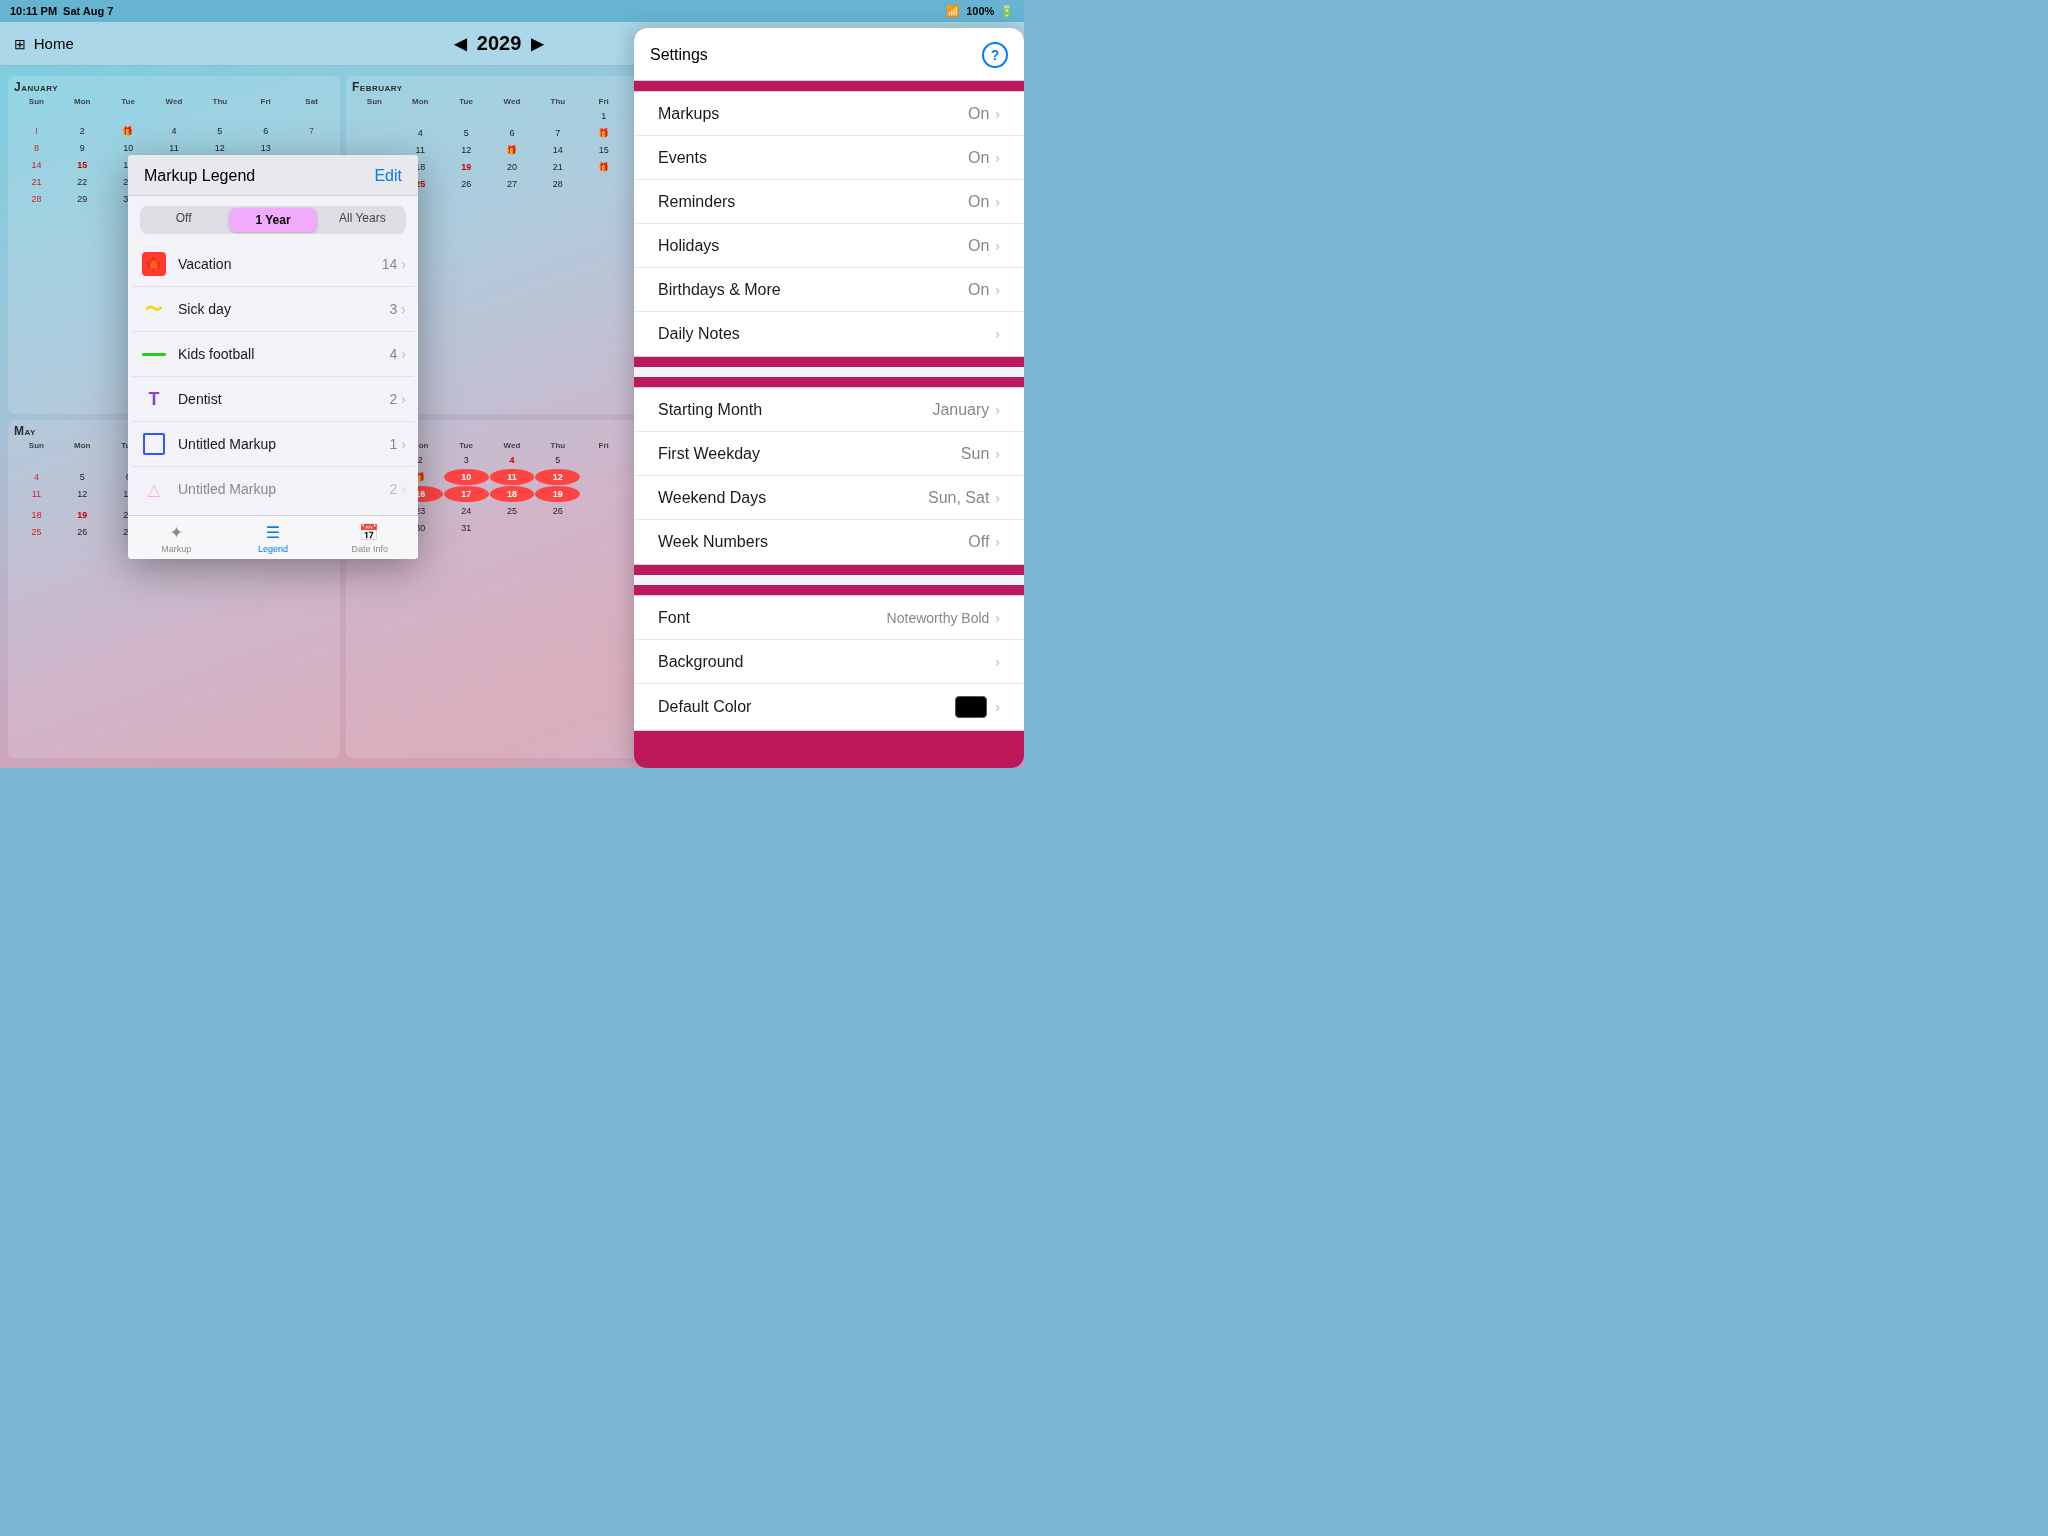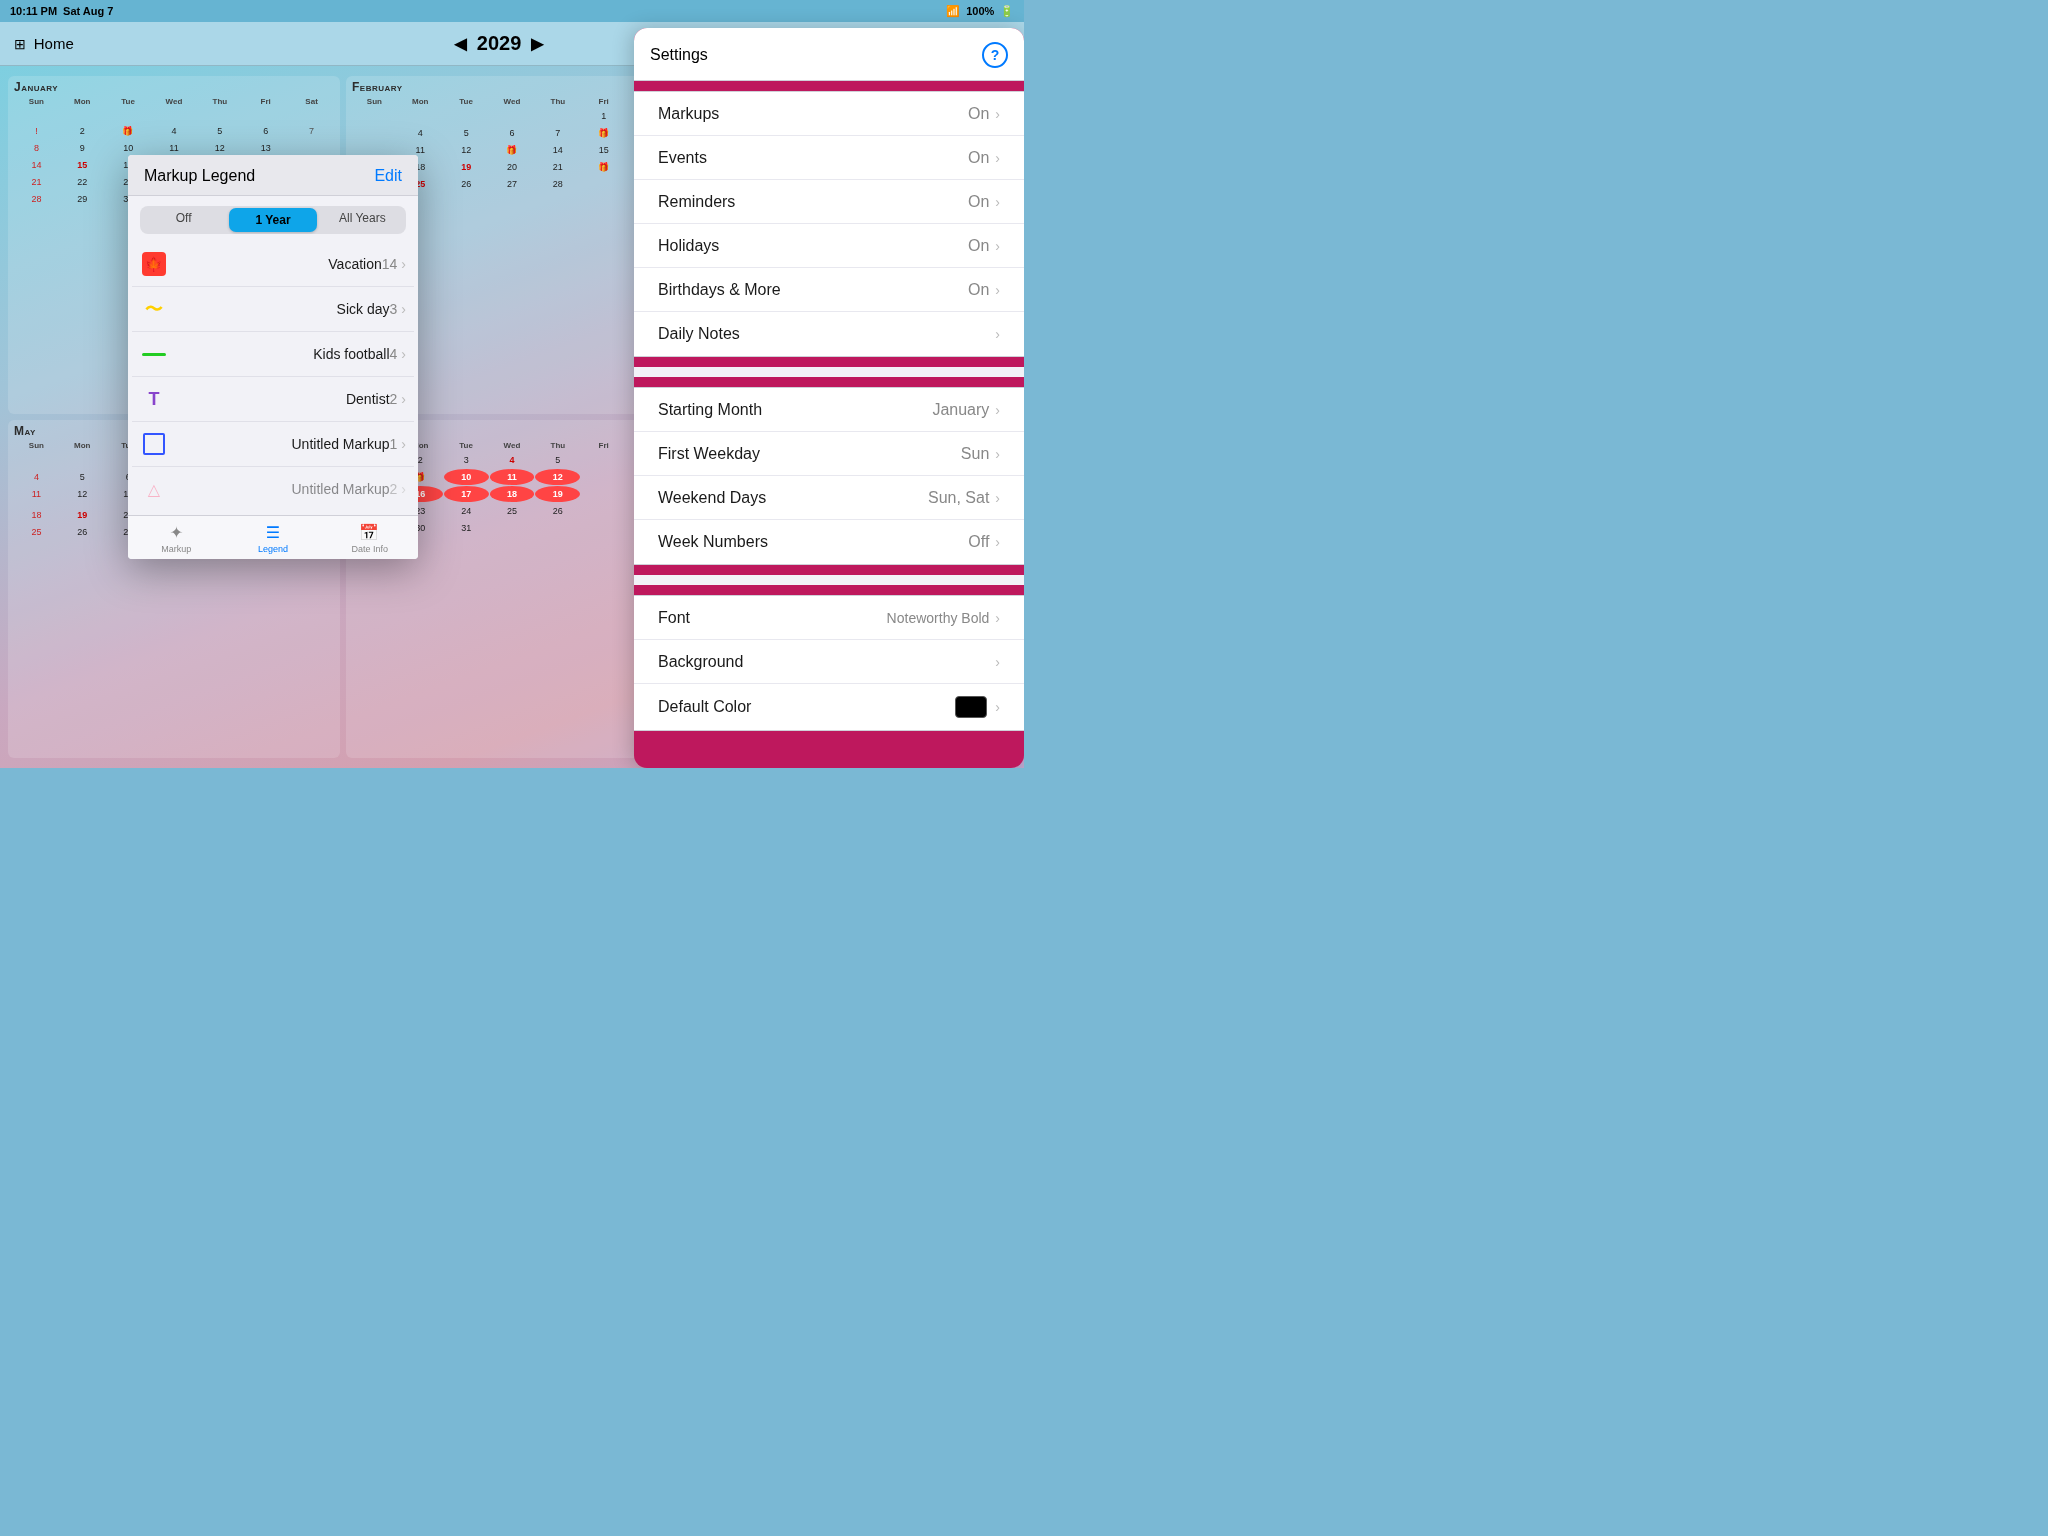--- a/index.html
+++ b/index.html
@@ -134,21 +134,21 @@
     .seg-btn {
       flex: 1;
       text-align: center;
       padding: 5px 0;
       font-size: 12px;
       font-weight: 500;
       color: #444;
       cursor: pointer;
     }
     .seg-btn.active {
-      background: #0ea5e9;
+      background: #f0abfc;
       border-radius: 7px;
       margin: 2px;
       box-shadow: 0 1px 3px rgba(0,0,0,0.2);
       color: #000;
       font-weight: 600;
     }
 
     #legend-list { padding: 0 4px 4px; }
     .legend-item {
       display: flex;
@@ -160,21 +160,21 @@
     .legend-item:last-child { border-bottom: none; }
     .legend-icon {
       width: 28px;
       height: 28px;
       display: flex;
       align-items: center;
       justify-content: center;
       margin-right: 10px;
       flex-shrink: 0;
     }
-    .legend-name { flex: 1; font-size: 14px; color: #1a1a1a; text-align: right; }
+    .legend-name { flex: 1; font-size: 14px; color: #1a1a1a; }
     .legend-count { font-size: 14px; color: #888; margin-right: 4px; }
     .legend-chevron { color: #bbb; font-size: 14px; }
 
     
     .icon-vacation {
       background: #ff3b30;
       width: 24px; height: 24px;
       border-radius: 4px;
       display: flex; align-items: center; justify-content: center;
       color: white; font-size: 14px;

